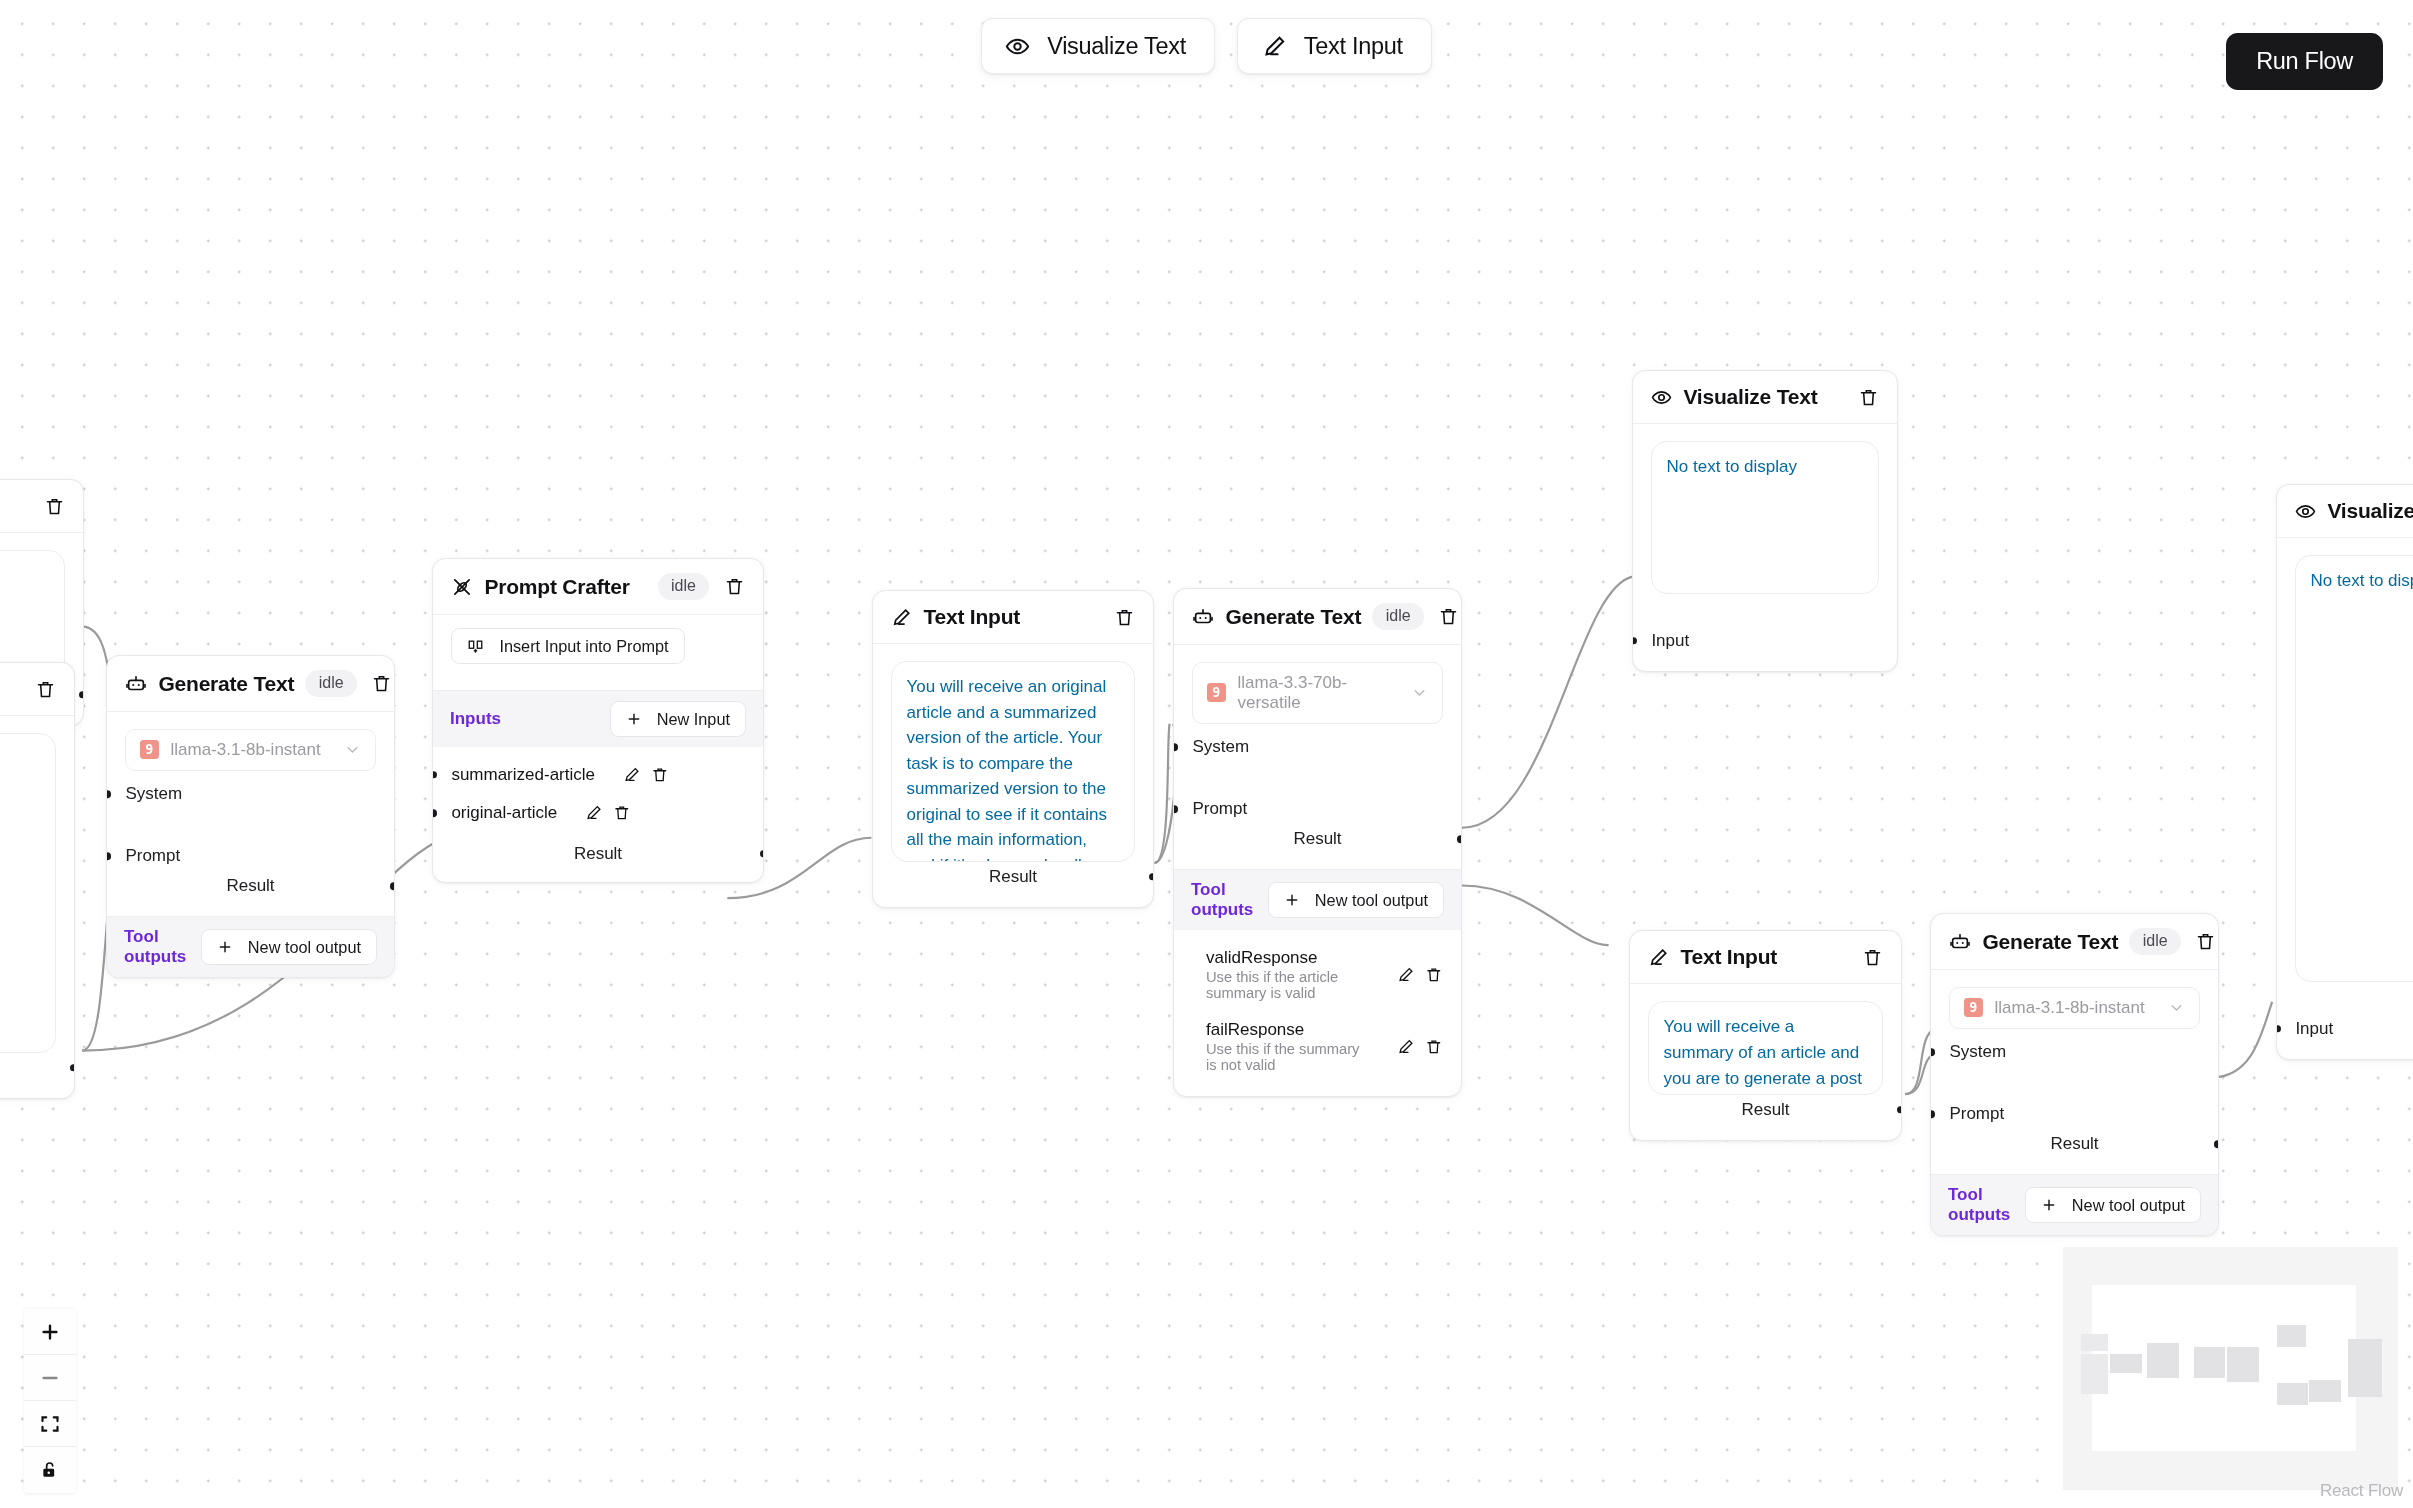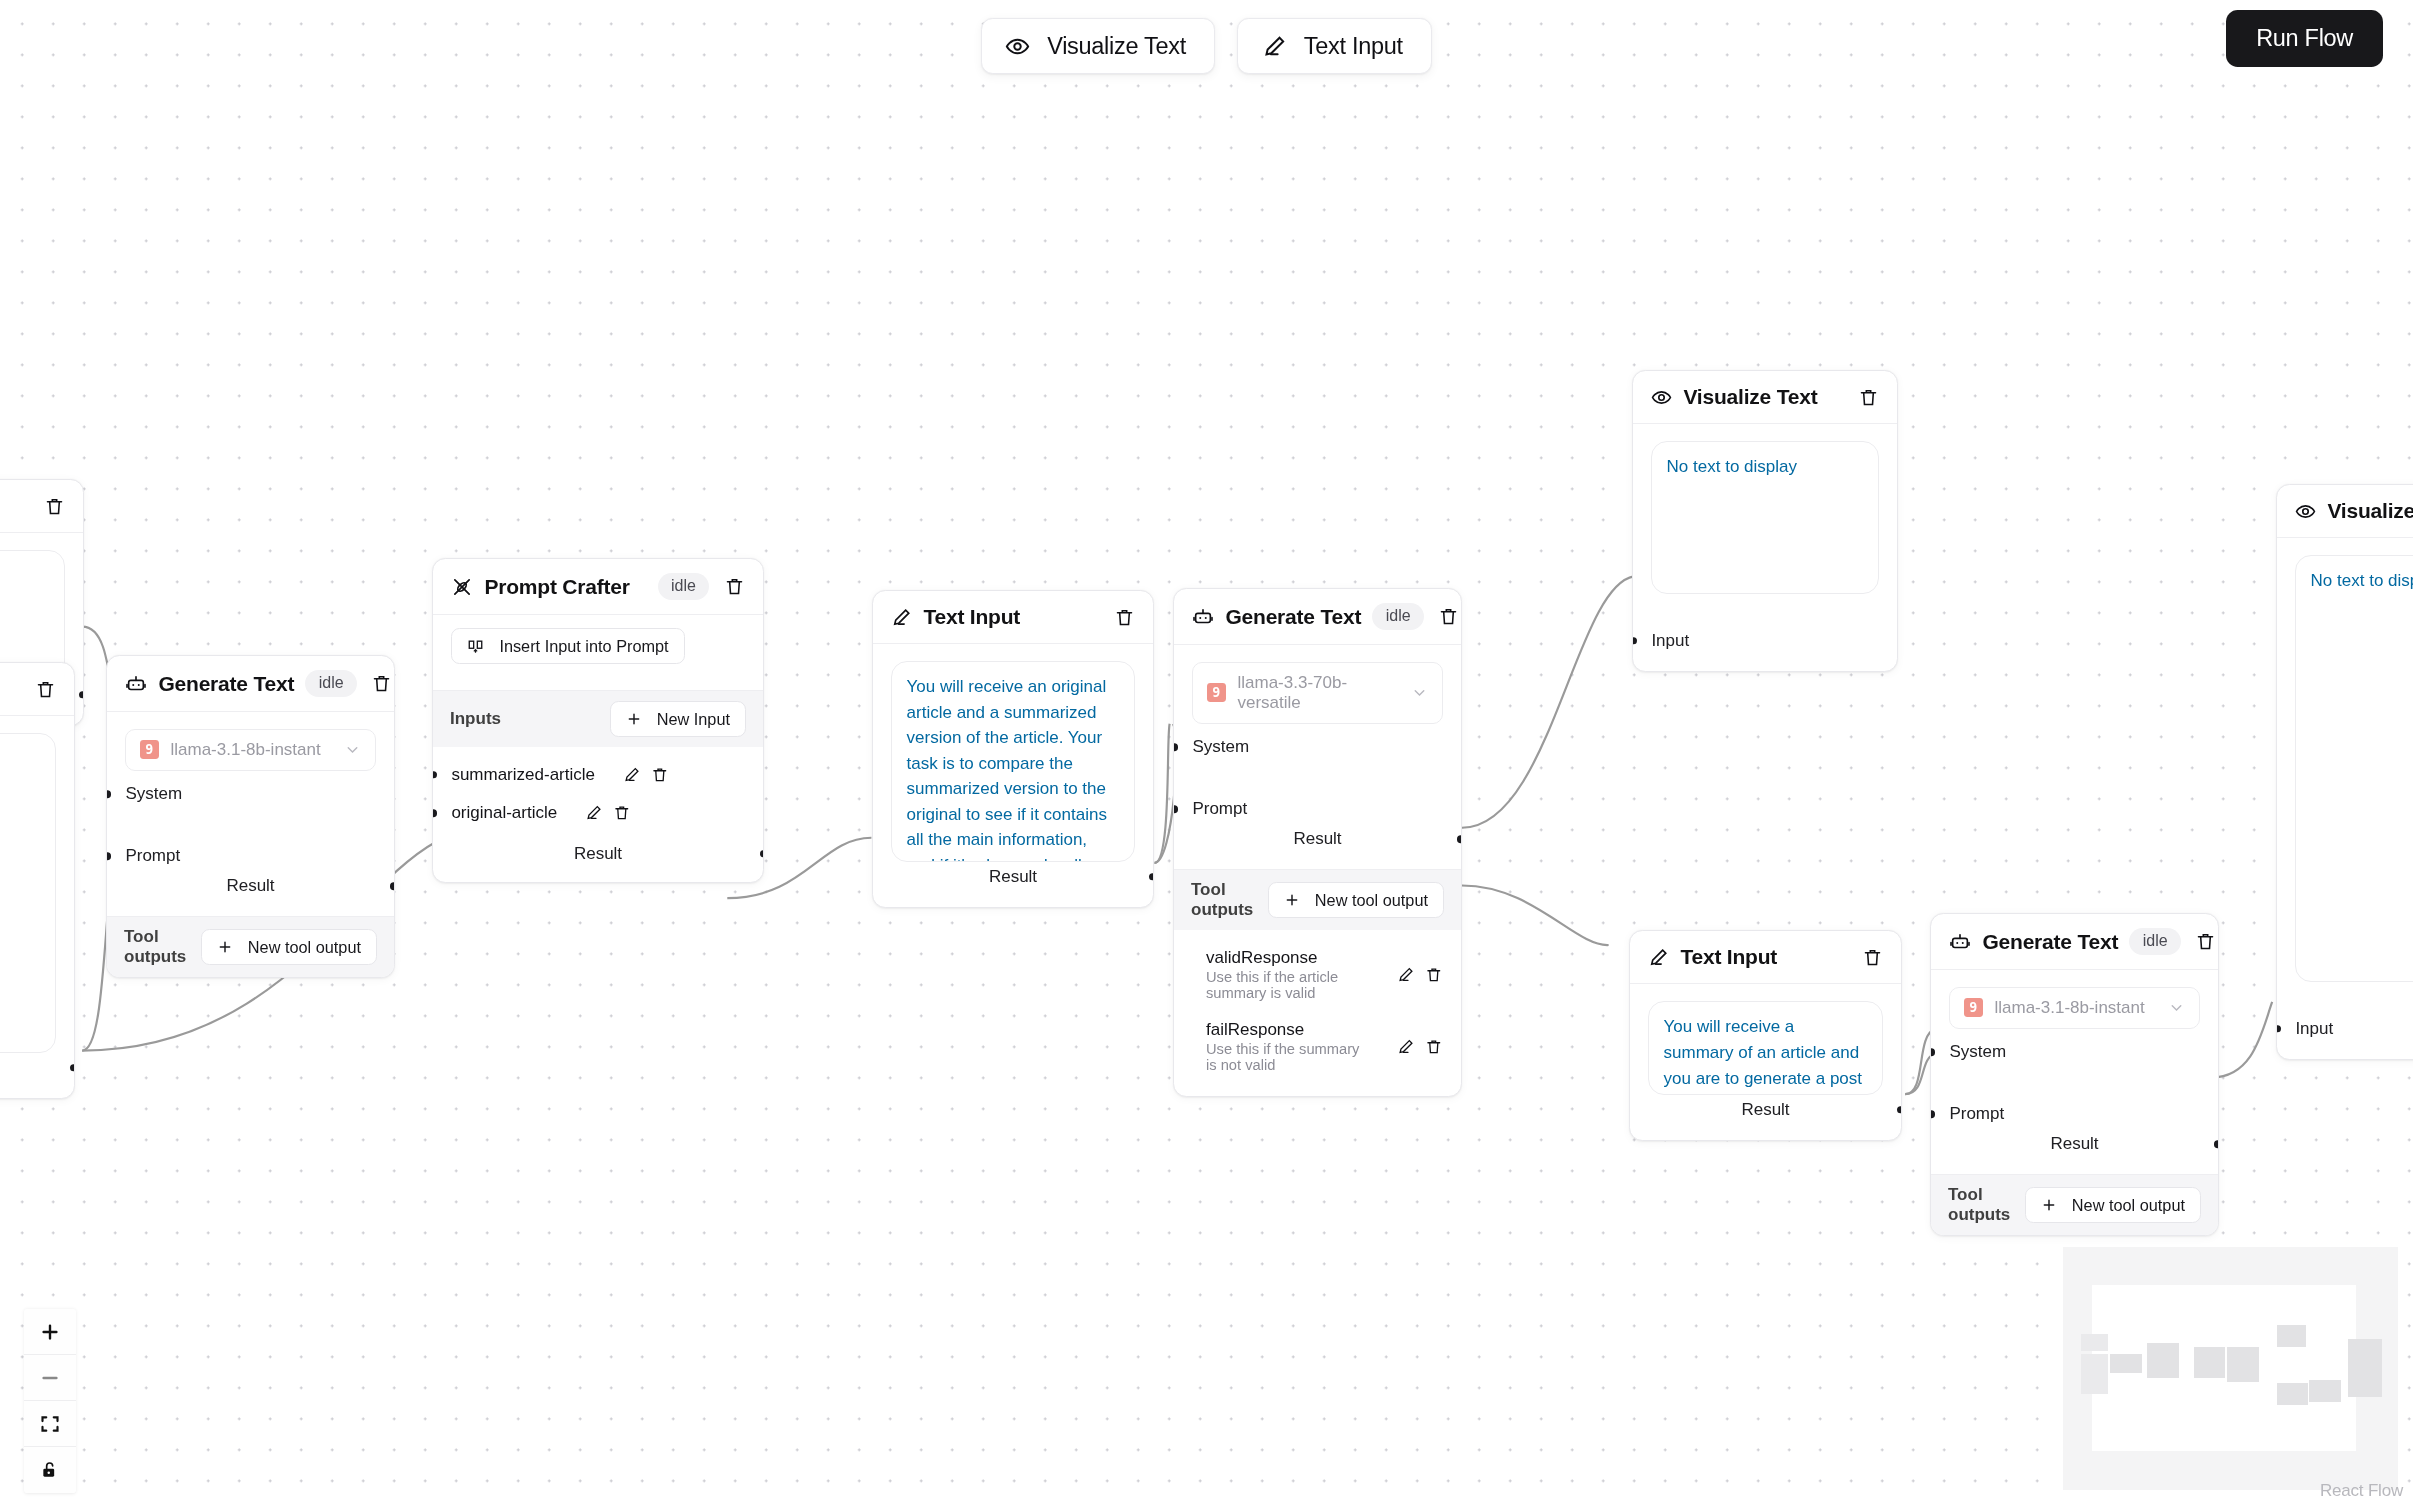--- a/index.html
+++ b/index.html
@@ -119,21 +119,21 @@
 
   
   .strip {
     display: flex;
     align-items: center;
     justify-content: space-between;
     background: #f5f5f7;
     padding: 10px 17px;
     border-top: 0.8px solid #eeeef1;
   }
-  .strip-label { font-size: 17px; font-weight: 600; color: #404040; }
+  .strip-label { font-size: 17px; font-weight: 600; color: #6d28d9; }
   .pill-btn {
     display: inline-flex; align-items: center; gap: 15px;
     background: #fff;
     border: 0.8px solid #e6e6ea;
     border-radius: 8.4px;
     padding: 7.5px 15px;
     font-size: 16.3px;
     color: #18181c;
     font-weight: 500;
     white-space: nowrap;
@@ -191,21 +191,21 @@
     box-shadow: 0 0.8px 1.7px rgba(16,16,20,.05), 0 2.5px 10px rgba(16,16,20,.05);
     padding: 13.4px 28.5px 13.4px 23.5px;
     font-size: 23.5px;
     font-weight: 500;
     color: #101014;
     letter-spacing: -0.3px;
   }
 
   #run-flow {
     position: absolute;
-    top: 10px; right: 30px;
+    top: 33px; right: 30px;
     background: #18181b;
     color: #fff;
     border: none;
     border-radius: 11.7px;
     padding: 15px 30px;
     font-size: 23.5px;
     font-weight: 500;
     font-family: "Liberation Sans", sans-serif;
     letter-spacing: -0.3px;
     z-index: 40;

